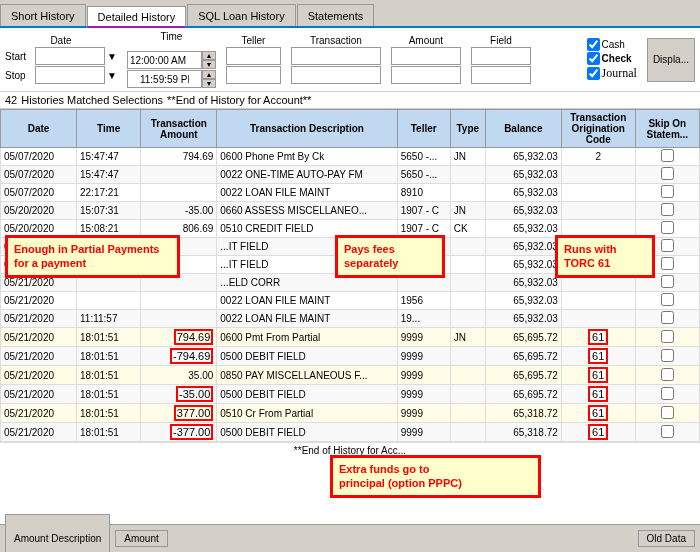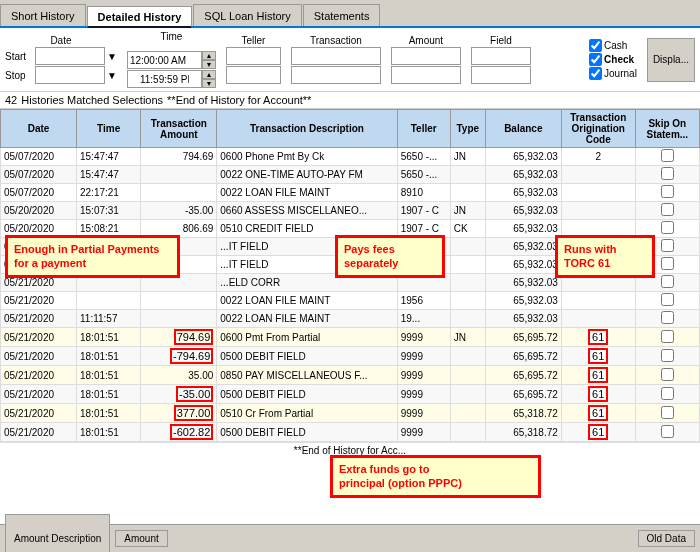--- a/index.html
+++ b/index.html
@@ -1,21 +1,21 @@
 <!DOCTYPE html>
 <html><head>
   <meta charset="utf-8">
   <style>
     * { box-sizing: border-box; margin: 0; padding: 0; font-family: Arial, sans-serif; font-size: 11px; }
     body { width: 700px; height: 552px; overflow: hidden; background: #f0f0f0; }
     
     
     .tabs { display: flex; background: #d4d0c8; border-bottom: 2px solid #0078d7; height: 28px; align-items: flex-end; }
     .tab { padding: 4px 10px; border: 1px solid #999; border-bottom: none; background: #d4d0c8; cursor: pointer; height: 22px; display: flex; align-items: center; margin-right: 1px; }
-    .tab.active { background: white; border-bottom: 2px solid #0f172a; margin-bottom: -2px; font-weight: bold; }
+    .tab.active { background: white; border-bottom: 2px solid #a21caf; margin-bottom: -2px; font-weight: normal; }
     table { width: 100%; border-collapse: collapse; }
     thead tr { background: #c0d8f0; }
     th { border: 1px solid #999; padding: 2px 3px; text-align: center; font-size: 10px; font-weight: bold; vertical-align: middle; }
     td { border: 1px solid #ddd; padding: 1px 3px; font-size: 10px; vertical-align: middle; white-space: nowrap; }
     tr:nth-child(even) td { background: #f8f8f8; }
     td input[type="checkbox"] { margin: 0; }
     
     
     .annotation { position: absolute; border: 3px solid red; background: rgba(255,255,200,0.95); padding: 4px 6px; font-size: 11px; font-weight: bold; color: red; pointer-events: none; z-index: 10; }
     
@@ -106,21 +106,21 @@
         <div style="display:flex; align-items:center; gap:2px;">
           <input type="checkbox" checked="" style="">
           <span style="font-size:10px;">Cash</span>
         </div>
         <div style="display:flex; align-items:center; gap:2px;">
           <input type="checkbox" checked="" style="">
           <span style="font-size:10px;font-weight:bold;">Check</span>
         </div>
         <div style="display:flex; align-items:center; gap:2px;">
           <input type="checkbox" checked="" style="">
-          <span style="font-size:10px;">Journal</span>
+          <span style="font-size:12px;font-family:Liberation Serif, serif;">Journal</span>
         </div>
       </div>
 
       <button style="background:#d4d0c8; border:1px solid #999; padding:2px 5px; font-size:10px; cursor:pointer; height:44px;">Displa...</button>
     </div>
   </div>
 
   <div style="background:white; border-bottom:1px solid #ccc; padding:2px 5px; font-size:10px; display:flex; gap:4px; align-items:center;">
     <span>42</span>
     <span>Histories Matched Selections</span>
@@ -365,21 +365,21 @@
     <td style="text-align:right;">65,318.72</td>
     <td style="text-align:center;">
       <span style="border: 2px solid red; display:inline-block; padding: 0 2px; background:white;">61</span>
     </td>
     <td style="text-align:center;"><input type="checkbox" style=""></td>
   </tr>
           <tr style="background: rgb(255, 253, 231);">
     <td>05/21/2020</td>
     <td>18:01:51</td>
     <td style="text-align:right;">
-      <span style="border: 2px solid red; display:inline-block; padding: 0 1px;">-602.82</span>
+      <span style="border: 2px solid red; display:inline-block; padding: 0 1px;">-377.00</span>
     </td>
     <td>0500 DEBIT FIELD</td>
     <td>9999</td>
     <td></td>
     <td style="text-align:right;">65,318.72</td>
     <td style="text-align:center;">
       <span style="border: 2px solid red; display:inline-block; padding: 0 2px; background:white;">61</span>
     </td>
     <td style="text-align:center;"><input type="checkbox" style=""></td>
   </tr>

